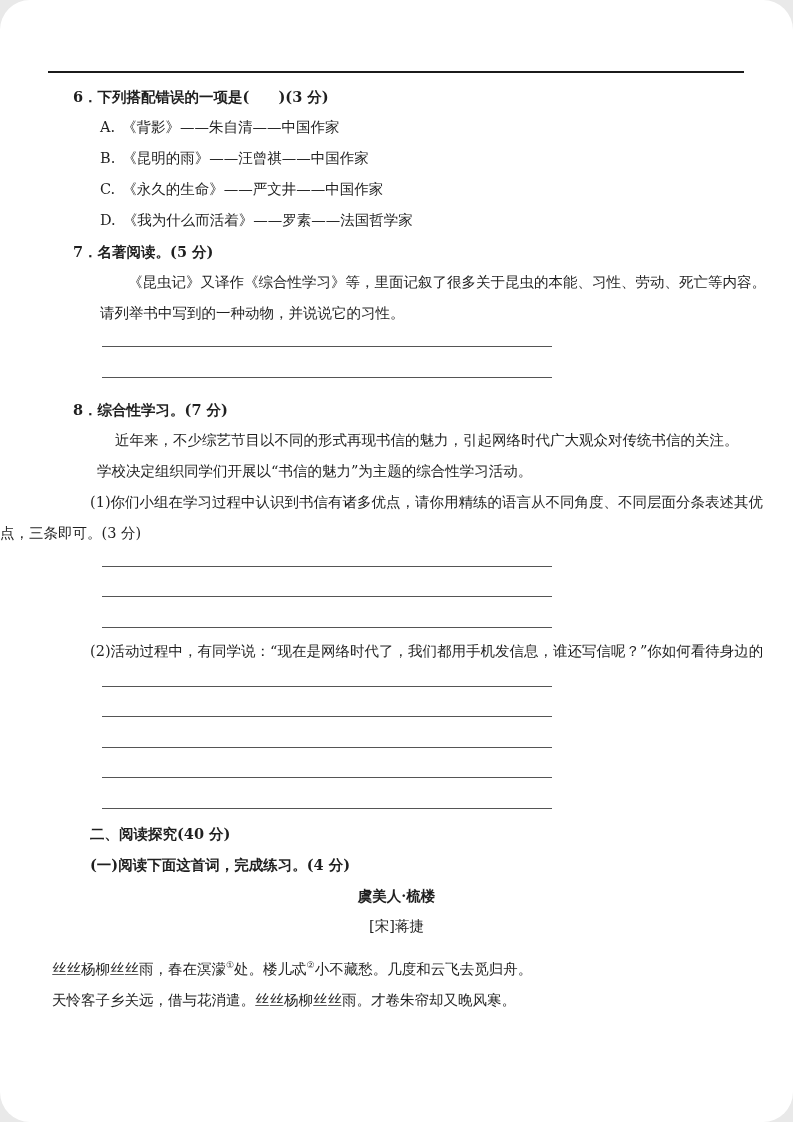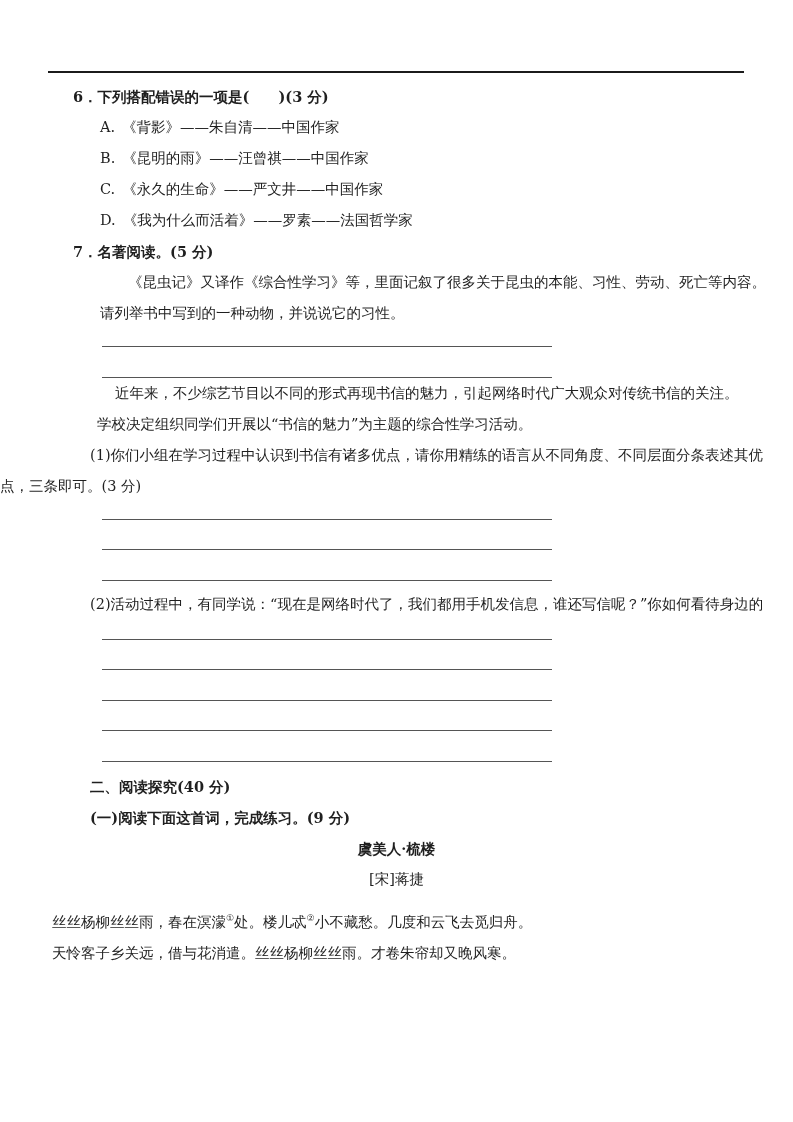--- a/index.html
+++ b/index.html
@@ -5,20 +5,21 @@
   html,body { margin:0; padding:0; background:#e9e9e9; }
   .page {
     position:relative;
     width:793px; height:1122px;
     margin:0 auto;
     background:#ffffff;
     font-family:"DejaVu Serif","Liberation Serif",serif;
     font-size:14.5px;
     color:#1f1f1f;
     overflow:hidden;
+    border-radius:30px;
   }
   .top-rule {
     margin:71px 49px 0 48px;
     border-top:2px solid #1b1b1b;
     height:0;
   }
   .tline { line-height:31px; white-space:nowrap; }
   .bold  { font-weight:bold; }
 
   .q-head   { margin-left:73px; }
@@ -78,38 +79,39 @@
   <div class="tline option">
     <span class="opt-label">D.</span><span>《我为什么而活着》——罗素——法国哲学家</span>
   </div>
 
   <div class="tline bold q-head">7．名著阅读。(5 分)</div>
   <div class="tline para para-ind">《昆虫记》又译作《综合性学习》等，里面记叙了很多关于昆虫的本能、习性、劳动、死亡等内容。</div>
   <div class="tline para">请列举书中写到的一种动物，并说说它的习性。</div>
   <div class="ans ans-first"></div>
   <div class="ans"></div>
 
+  <div class="tline bold q-head q8-head">8．综合性学习。(7 分)</div>
   <div class="tline para8 para8-ind">近年来，不少综艺节目以不同的形式再现书信的魅力，引起网络时代广大观众对传统书信的关注。</div>
   <div class="tline para8">学校决定组织同学们开展以“书信的魅力”为主题的综合性学习活动。</div>
 
   <div class="tline sub-l1">(1)你们小组在学习过程中认识到书信有诸多优点，请你用精练的语言从不同角度、不同层面分条表述其优</div>
   <div class="tline sub-l2">点，三条即可。(3 分)</div>
   <div class="ans ans-first"></div>
   <div class="ans"></div>
   <div class="ans"></div>
 
   <div class="tline sub-l1 sub2-gap">(2)活动过程中，有同学说：“现在是网络时代了，我们都用手机发信息，谁还写信呢？”你如何看待身边的</div>
   <div class="ans ans-first5"></div>
   <div class="ans"></div>
   <div class="ans"></div>
   <div class="ans"></div>
   <div class="ans"></div>
 
   <div class="tline bold sub-l1 sec2-head">二、阅读探究(40 分)</div>
-  <div class="tline bold sub-l1">(一)阅读下面这首词，完成练习。(9 分)</div>
+  <div class="tline bold sub-l1">(一)阅读下面这首词，完成练习。(4 分)</div>
 
   <div class="tline bold centered">虞美人·梳楼</div>
   <div class="tline centered">[宋]蒋捷</div>
 
   <div class="tline poem-line poem-gap">
     <span>丝丝杨柳丝丝雨，春在溟濛</span><span class="sup">①</span><span>处。楼儿忒</span><span class="sup">②</span><span>小不藏愁。几度和云飞去觅归舟。</span>
   </div>
   <div class="tline poem-line">天怜客子乡关远，借与花消遣。丝丝杨柳丝丝雨。才卷朱帘却又晚风寒。</div>
 
 </div>

